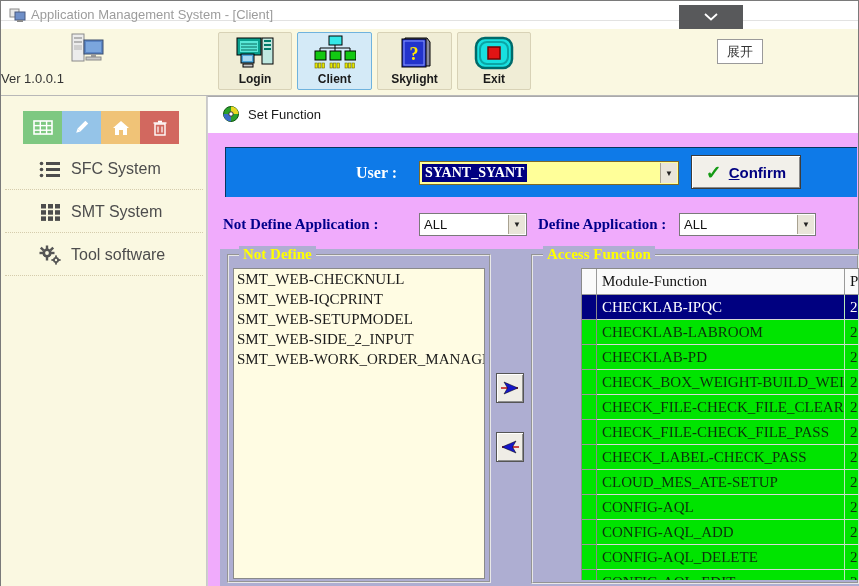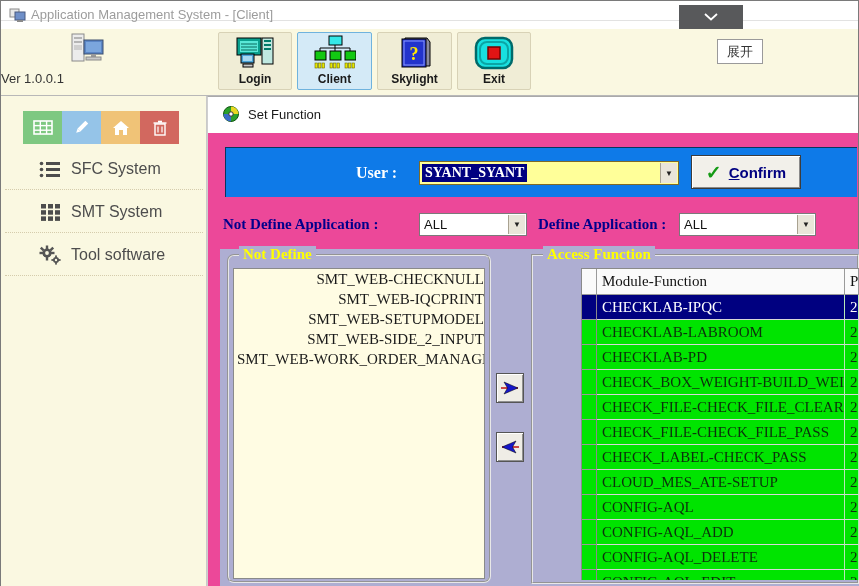--- a/index.html
+++ b/index.html
@@ -28,44 +28,44 @@
   
   .sidebar { position:absolute; left:0; top:95px; width:206px; height:490px; background:#faf8e1; border-right:1px solid #c9c9c9; }
   .action-row { position:absolute; left:22px; top:15px; display:flex; }
   .act-btn { width:39px; height:33px; display:flex; align-items:center; justify-content:center; border:none; cursor:pointer; }
   .side-item { position:absolute; left:0; width:206px; height:36px; cursor:pointer; display:flex; align-items:center; }
   .side-item .sicon { width:26px; margin-left:36px; display:flex; align-items:center; justify-content:center; }
   .side-item .slabel { margin-left:8px; font-size:16px; color:#4d4d4d; }
   .side-sep { position:absolute; left:4px; width:198px; border-top:1px dotted #d5ccac; }
 
   
-  .main { position:absolute; left:206px; top:95px; width:651px; height:490px; background:#ec4899; border-top:1px solid #aaa; border-left:1px solid #cfcfcf; }
+  .main { position:absolute; left:206px; top:95px; width:651px; height:490px; background:#f0abfc; border-top:1px solid #aaa; border-left:1px solid #cfcfcf; }
   .setfn-bar { position:absolute; left:0; top:0; width:100%; height:36px; background:#fff; }
   .setfn-icon { position:absolute; left:14px; top:8px; width:18px; height:18px; }
   .setfn-title { position:absolute; left:40px; top:0; line-height:36px; font-size:13px; color:#1a1a1a; }
 
   .user-bar { position:absolute; left:17px; top:50px; width:632px; height:50px; background:#0e7ae8; border-top:1px solid #07355f; border-left:1px solid #07355f; }
   .user-label { position:absolute; left:130px; top:0; line-height:50px; color:#fff; font-weight:bold; font-size:16px; font-family:"Liberation Serif","DejaVu Serif",serif; }
   .user-combo { position:absolute; left:193px; top:13px; width:260px; height:24px; background:#ffff99; border:1px solid #7d6a28; cursor:pointer; }
   .user-combo .sel-text { position:absolute; left:2px; top:2px; height:18px; line-height:18px; padding:0 3px; background:#000080; color:#fff; font-weight:bold; font-size:14px; font-family:"Liberation Serif","DejaVu Serif",serif; }
   .combo-arrow { position:absolute; right:1px; top:1px; bottom:1px; width:17px; background:#e9e5d9; border-left:1px solid #a9a291; display:flex; align-items:center; justify-content:center; font-size:8px; color:#222; }
   .confirm-btn { position:absolute; left:465px; top:7px; width:110px; height:34px; background:#f2f0ea; border:1px solid #3c3c3c; box-shadow:inset 1px 1px 0 #fff, inset -1px -1px 0 #8a8a8a; cursor:pointer; display:flex; align-items:center; justify-content:center; gap:7px; }
   .confirm-check { color:#149a14; font-weight:bold; font-size:19px; line-height:1; }
   .confirm-label { color:#000080; font-weight:bold; font-size:15px; }
 
   .filter-label { position:absolute; font-family:"Liberation Serif","DejaVu Serif",serif; font-weight:bold; font-size:15px; color:#00008b; top:116px; line-height:23px; }
   .flt-combo { position:absolute; top:116px; height:23px; background:#fff; border:1px solid #7a7a7a; cursor:pointer; }
   .flt-combo .flt-text { position:absolute; left:4px; top:0; line-height:21px; font-size:13px; color:#111; }
 
   .work-area { position:absolute; left:12px; top:152px; width:639px; height:337px; background:#aeaed2; }
   .groupbox { position:absolute; border:2px groove #e8e8e8; }
   .gb-title { position:absolute; top:-10px; left:10px; background:#aeaed2; padding:0 4px; color:#ffff00; font-weight:bold; font-size:15px; font-family:"Liberation Serif","DejaVu Serif",serif; }
-  .nd-group { left:7px; top:5px; width:264px; height:329px;border-radius:7px; }
+  .nd-group { left:7px; top:5px; width:264px; height:329px; }
   .nd-list { position:absolute; left:4px; top:12px; width:252px; height:311px; background:#fffce3; border:1px solid #8a8a8a; overflow:hidden; cursor:default; }
-  .lb-item { white-space:nowrap; overflow:hidden; font-family:"Liberation Serif","DejaVu Serif",serif; font-size:15px; color:#1a1a1a; line-height:20px; padding-left:3px; cursor:pointer;text-align:right; }
+  .lb-item { white-space:nowrap; overflow:hidden; font-family:"Liberation Serif","DejaVu Serif",serif; font-size:15px; color:#1a1a1a; line-height:20px; padding-left:3px; cursor:pointer; }
 
   .move-btn { position:absolute; left:276px; width:28px; height:30px; background:#efede6; border:1px solid #555; box-shadow:inset 1px 1px 0 #fff, inset -1px -1px 0 #909090; cursor:pointer; display:flex; align-items:center; justify-content:center; }
   .move-right { top:124px; }
   .move-left { top:183px; }
 
   .af-group { left:311px; top:5px; width:328px; height:330px; }
   .af-table { position:absolute; left:3px; top:12px; right:-2px; bottom:2px; overflow:hidden; background:#fff; border-left:1px solid #8a8a8a; border-top:1px solid #8a8a8a;margin-left:45px; }
   .af-hdr { display:grid; grid-template-columns:15px 248px 1fr; height:26px; }
   .af-hdr > div { background:#fafafa; border-right:1px solid #9a9a9a; border-bottom:1px solid #9a9a9a; font-family:"Liberation Serif","DejaVu Serif",serif; font-size:15px; color:#111; line-height:25px; padding-left:5px; overflow:hidden; white-space:nowrap; }
   .af-hdr > div:first-child { padding-left:0; }

